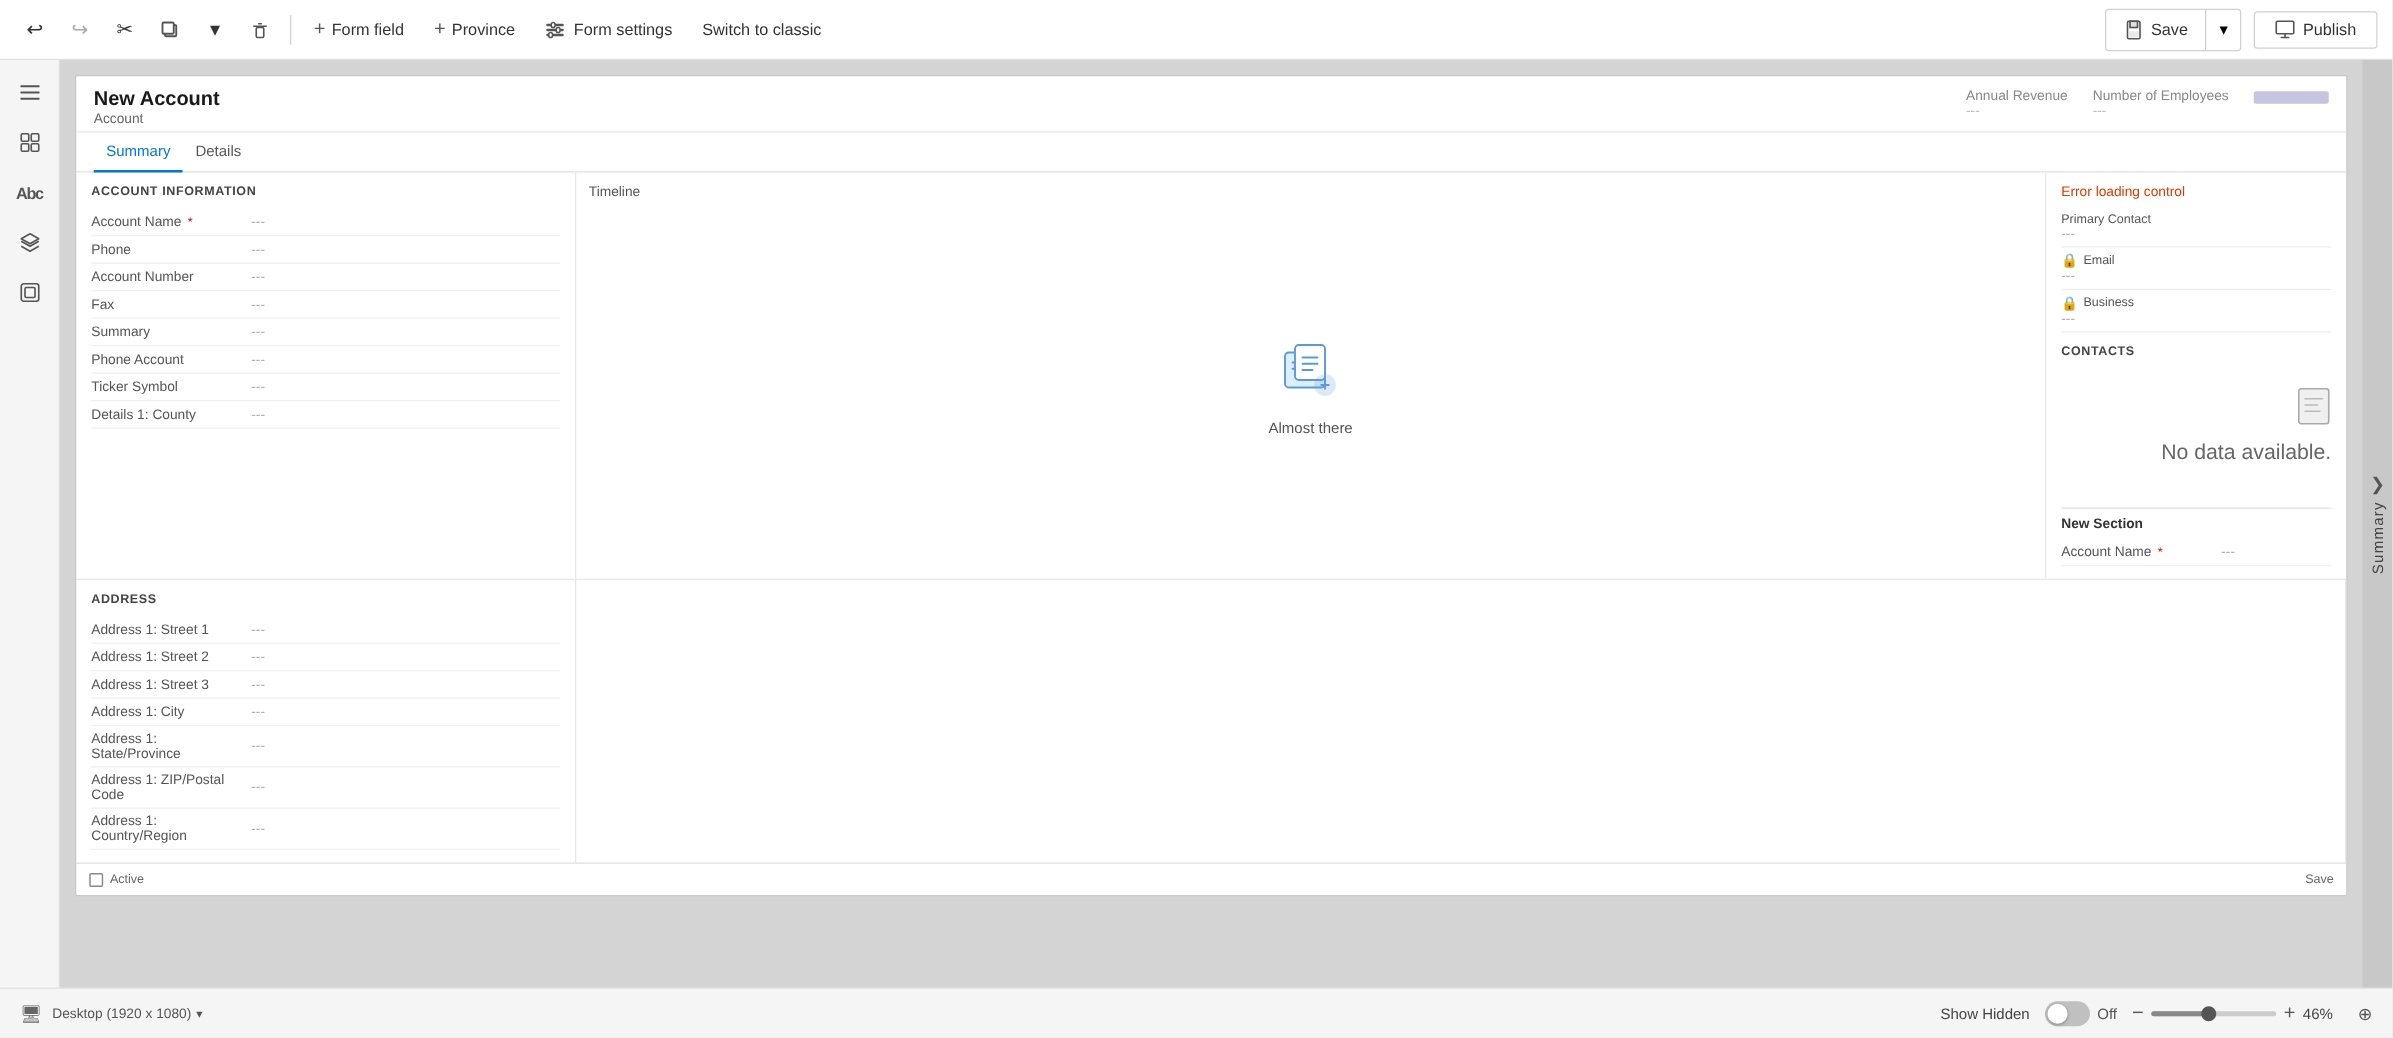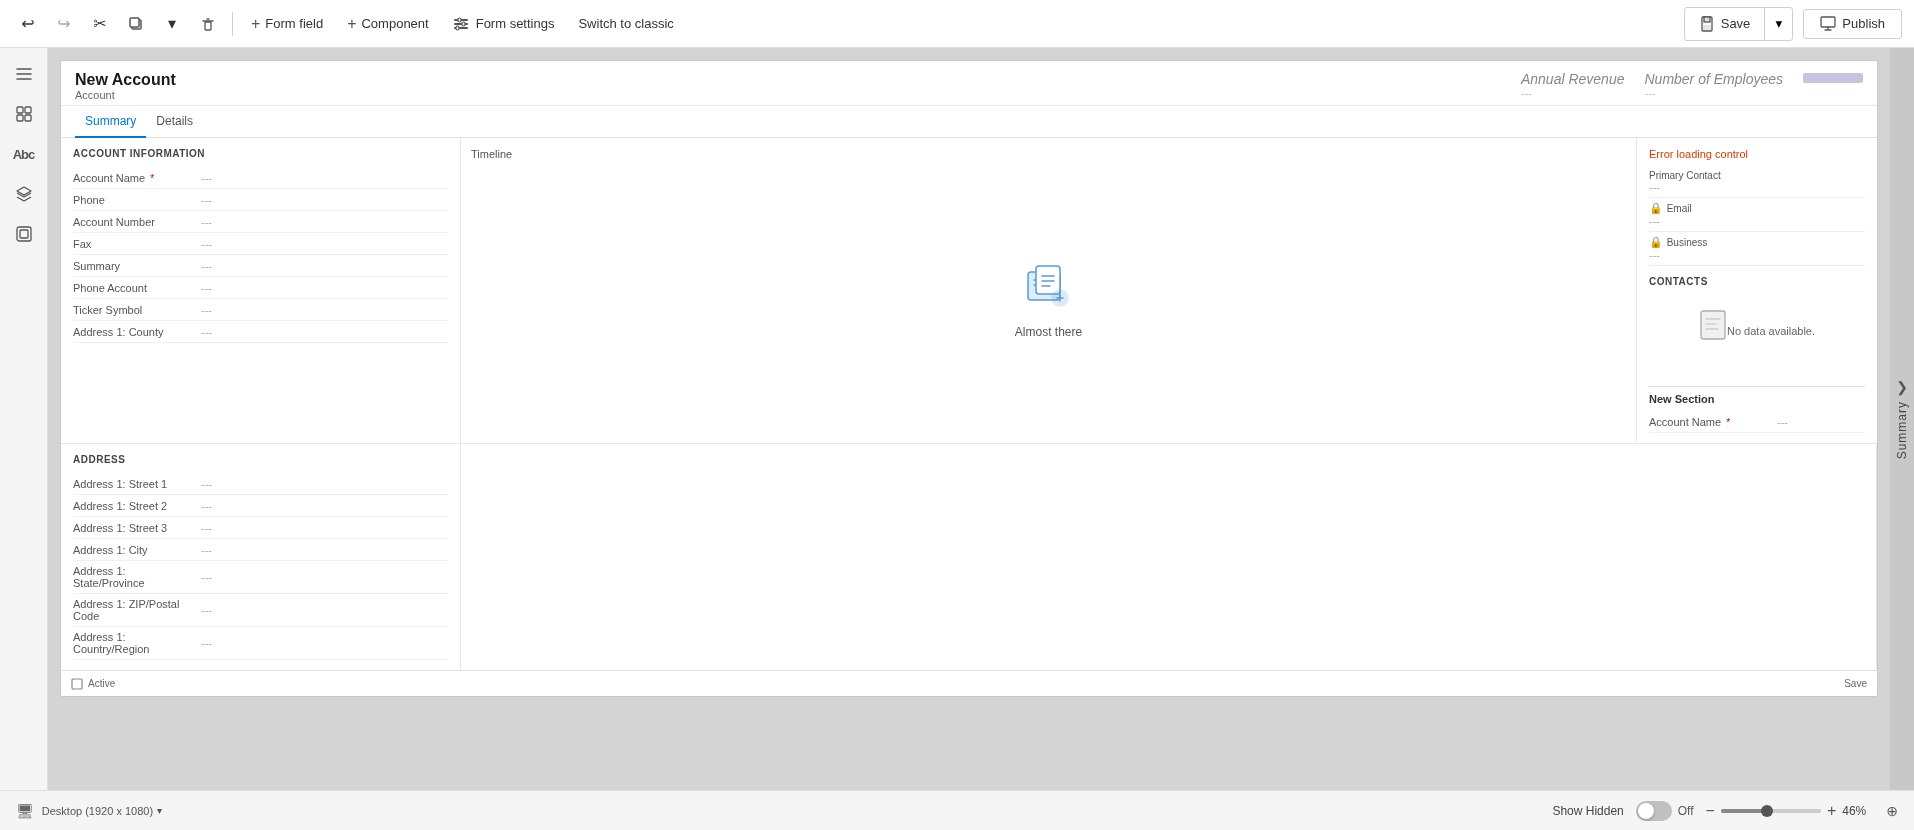--- a/index.html
+++ b/index.html
@@ -92,21 +92,21 @@
     }
     .form-title { font-size: 16px; font-weight: 600; color: #1a1a1a; }
     .form-subtitle { font-size: 11px; color: #666; }
     .form-header-top {
       display: flex; justify-content: space-between; align-items: flex-start;
     }
     .form-header-meta {
       display: flex; gap: 20px; font-size: 10px; color: #888;
     }
     .form-header-meta span { display: flex; flex-direction: column; }
-    .meta-label { color: #888; font-size: 14px; font-style: italic; }
+    .meta-label { color: #888; font-size: 11px; }
     .meta-dots { color: #bbb; font-size: 11px; }
     .meta-blurred {
       width: 60px; height: 10px; background: #c5c5e0; border-radius: 2px; margin-top: 2px;
     }
 
     
     .form-tabs {
       display: flex; gap: 0; padding: 0 14px;
       border-bottom: 1px solid #e0e0e0;
     }
@@ -149,21 +149,21 @@
 
     
     .right-section { padding: 10px 12px; display: flex; flex-direction: column; gap: 0; }
     .right-subsection { margin-bottom: 10px; }
     .right-subsection-title { font-size: 10px; font-weight: 600; color: #444; letter-spacing: 0.5px; margin-bottom: 6px; text-transform: uppercase; }
     .error-loading { color: #d83b01; font-size: 11px; margin-bottom: 6px; }
     .contact-row { display: flex; flex-direction: column; border-bottom: 1px solid #eee; padding: 4px 0; }
     .contact-label { font-size: 10px; color: #555; display: flex; align-items: center; gap: 4px; }
     .contact-icon { font-size: 11px; }
     .contact-dots { color: #aaa; font-size: 11px; }
-    .contacts-empty { display: flex; flex-direction: row; align-items: center; justify-content: center; padding: 16px 0; color: #666; font-size: 11px; }
+    .contacts-empty { display: flex; flex-direction: column; align-items: flex-end; justify-content: center; padding: 16px 0; color: #666; font-size: 17px; }
     .contacts-icon { font-size: 28px; color: #888; margin-bottom: 4px; }
     .new-section { border-top: 1px solid #e0e0e0; margin-top: 8px; }
     .new-section-title { font-size: 11px; font-weight: 600; color: #333; margin-bottom: 6px; padding-top: 6px; }
 
     
     .right-panel {
       width: 24px;
       background: #c8c8c8;
       display: flex;
       flex-direction: column;
@@ -255,21 +255,21 @@
         <path d="M3 5h10M7 3h2" stroke="#555" stroke-width="1.3" stroke-linecap="round"></path>
       </svg>
   </button>
   <div class="toolbar-divider"></div>
   <button class="toolbar-text-btn">
     <span style="font-size:16px;color:#555;">+</span>
     <span>Form field</span>
   </button>
   <button class="toolbar-text-btn">
     <span style="font-size:16px;color:#555;">+</span>
-    <span>Component</span>
+    <span>Province</span>
   </button>
   <button class="toolbar-text-btn">
     <svg width="16" height="16" viewBox="0 0 16 16" fill="none" style="margin-right:2px;">
         <rect x="1" y="3" width="14" height="2" rx="1" fill="#555"></rect>
         <rect x="1" y="7" width="14" height="2" rx="1" fill="#555"></rect>
         <rect x="1" y="11" width="14" height="2" rx="1" fill="#555"></rect>
         <rect x="5" y="2" width="3" height="4" rx="1.5" fill="white" stroke="#555" stroke-width="1.2"></rect>
         <rect x="9" y="6" width="3" height="4" rx="1.5" fill="white" stroke="#555" stroke-width="1.2"></rect>
         <rect x="3" y="10" width="3" height="4" rx="1.5" fill="white" stroke="#555" stroke-width="1.2"></rect>
       </svg>
@@ -387,21 +387,21 @@
             </div>
             <div class="field-row">
               <span class="field-label">Phone Account</span>
               <span class="field-dots">---</span>
             </div>
             <div class="field-row">
               <span class="field-label">Ticker Symbol</span>
               <span class="field-dots">---</span>
             </div>
             <div class="field-row">
-              <span class="field-label">Address 1: County</span>
+              <span class="field-label">Details 1: County</span>
               <span class="field-dots">---</span>
             </div>
           </div>
 
           <div class="timeline-section">
             <div class="timeline-header">Timeline</div>
             <div class="timeline-almost">
               <div class="timeline-icon">
                 <svg width="48" height="48" viewBox="0 0 48 48" fill="none">
                   <rect x="4" y="10" width="32" height="28" rx="3" fill="#ddeeff" stroke="#5b9bd5" stroke-width="1.5"></rect>

